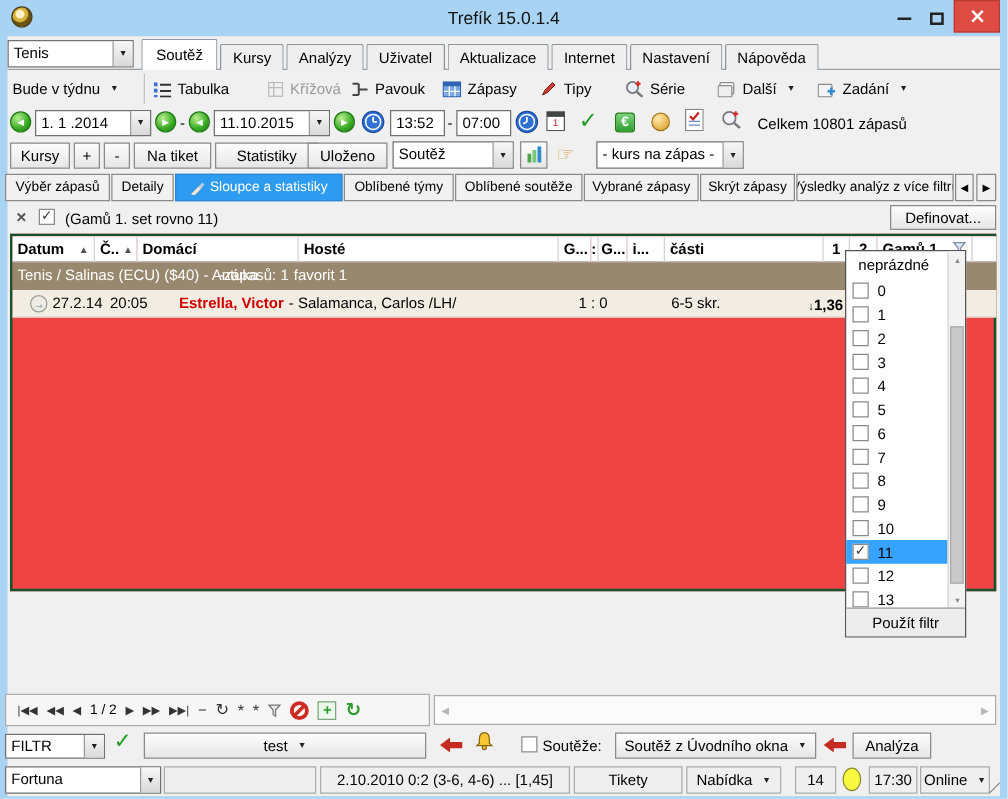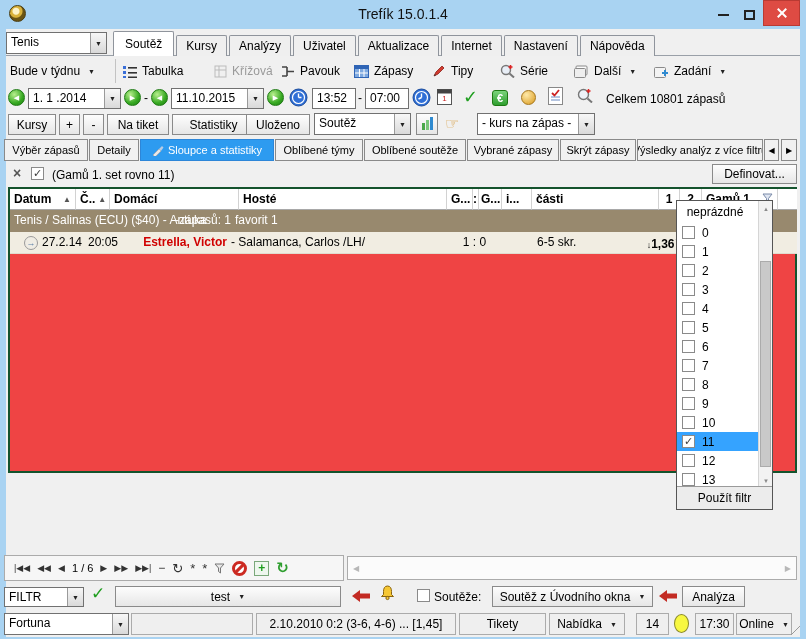--- a/index.html
+++ b/index.html
@@ -447,21 +447,21 @@
           <span>▼</span>
         </span>
     </div>
     <div class="dd-apply">Použít filtr</div>
   </div>
 
   <div class="navpanel">
     <span>|◀◀</span>
     <span>◀◀</span>
     <span>◀</span>
-    <span style="font-size:11px;color:#000">1 / 6</span>
+    <span style="font-size:11px;color:#000">1 / 2</span>
     <span>▶</span>
     <span>▶▶</span>
     <span>▶▶|</span>
     <span style="font-size:12px">−</span>
     <span style="font-size:13px">↻</span>
     <span style="font-size:13px">*</span>
     <span style="font-size:13px">*</span>
     <span>
         <svg width="11" height="11">
           <path d="M1 1 H10 L6.5 5 V10 L4.5 8.5 V5 Z" fill="#e8e8e8" stroke="#777"></path>

